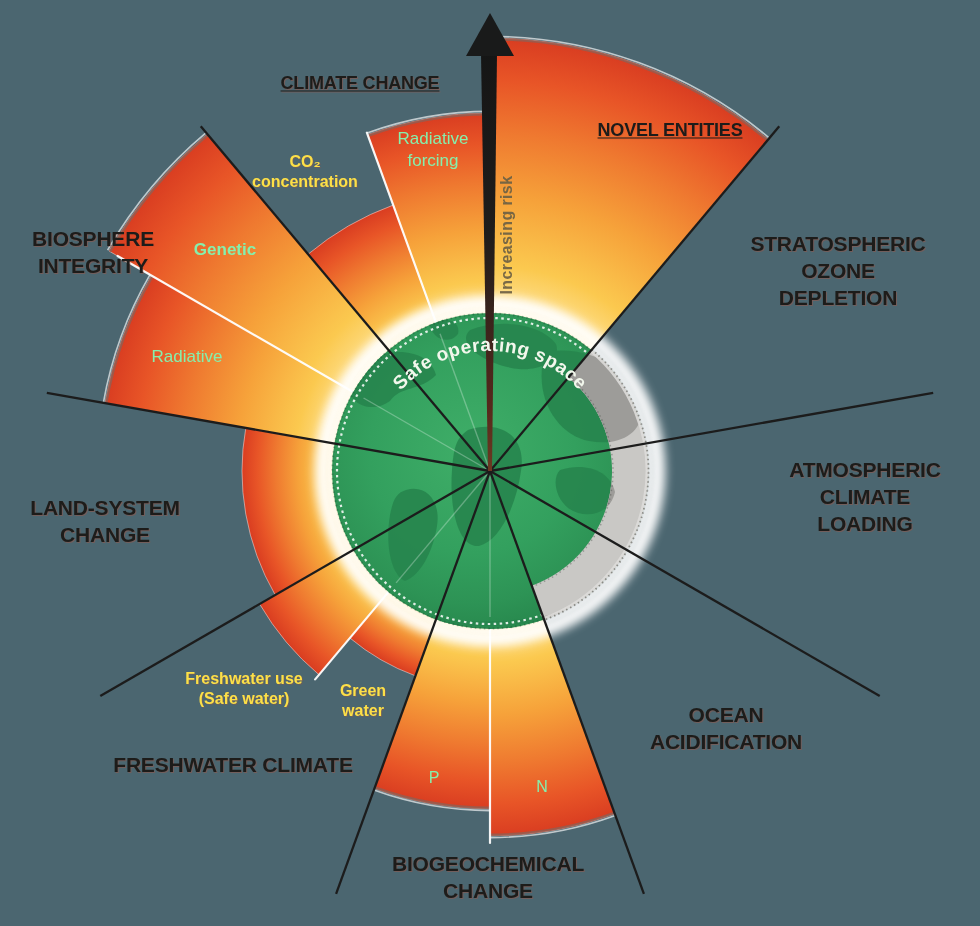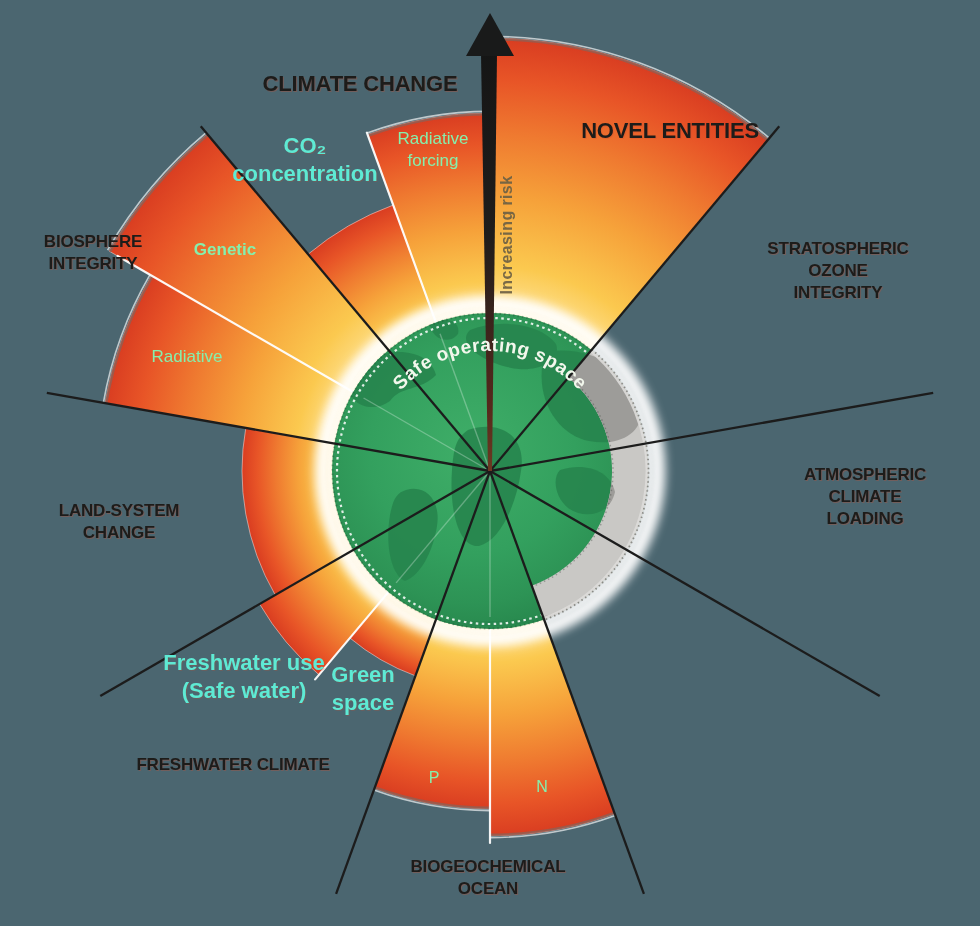--- a/index.html
+++ b/index.html
@@ -15,28 +15,28 @@
     position:absolute;
     transform:translate(-50%,-50%);
     text-align:center;
     white-space:pre-line;
     color:#1d1c1a;
     line-height:1.28;
     pointer-events:none;
   }
   .lbl.main{
     font-weight:bold;
-    font-size:17px;
+    font-size:21px;
     letter-spacing:-0.2px;
     text-shadow:1px 1px 0 rgba(205,75,45,.30);
   }
-  .lbl.mainlg{ font-size:22px; }
+  .lbl.mainlg{ font-size:18px;text-decoration:underline; }
   .lbl.sub{ font-size:17px; font-weight:normal; color:#86efac;}
-  .lbl.subb{ font-size:22px; font-weight:bold; color:#5eead4;
-    text-shadow:1px 1px 0 rgba(205,75,45,.25);}
+  .lbl.subb{ font-size:16px; font-weight:bold; color:#fde047;
+    text-shadow:1px 1px 0 rgba(205,75,45,.25);margin-top:12px;}
   .lbl.small{ font-size:16px; }
   .lbl.risk{
     font-size:16px; font-weight:600; color:#6e6144; opacity:.92;
     transform:translate(-50%,-50%) rotate(-90deg);
     letter-spacing:.4px; white-space:nowrap;
   }
 </style>
 </head>
 <body>
 
@@ -247,37 +247,39 @@
       <g>
         <polygon points="481,54 497,54 492,471 488,471" fill="url(#gArrow)"></polygon>
         <polygon points="490,13 466,56 514,56" fill="#191a1a"></polygon>
       </g>
       <text font-family="&quot;Liberation Sans&quot;,sans-serif" font-size="19" font-weight="bold" fill="#f2f7ec" letter-spacing="0.5"><textPath href="#sosArc" xlink:href="#sosArc" startOffset="50%" text-anchor="middle">Safe operating space</textPath></text>
     </svg>
 
   <div class="lbl main mainlg" style="left: 360px; top: 84px;">CLIMATE CHANGE</div>
   <div class="lbl main mainlg" style="left: 634px; top: 131px; margin-left: 36px;">NOVEL ENTITIES</div>
   <div class="lbl main" style="left: 838px; top: 271px;">STRATOSPHERIC OZONE
-INTEGRITY</div>
+DEPLETION</div>
   <div class="lbl main" style="left: 865px; top: 497px;">ATMOSPHERIC
 CLIMATE
 LOADING</div>
+  <div class="lbl main" style="left: 726px; top: 729px;">OCEAN
+ACIDIFICATION</div>
   <div class="lbl main" style="left: 488px; top: 878px;">BIOGEOCHEMICAL
-OCEAN</div>
+CHANGE</div>
   <div class="lbl main" style="left: 233px; top: 765px;">FRESHWATER CLIMATE</div>
-  <div class="lbl main" style="left: 105px; top: 522px; margin-left: 14px;">LAND-SYSTEM
+  <div class="lbl main" style="left: 105px; top: 522px;">LAND-SYSTEM
 CHANGE</div>
   <div class="lbl main" style="left: 93px; top: 253px;">BIOSPHERE
 INTEGRITY</div>
   <div class="lbl subb" style="left: 305px; top: 160px;">CO₂
 concentration</div>
   <div class="lbl sub" style="left: 433px; top: 150px;">Radiative
 forcing</div>
   <div class="lbl sub" style="left: 225px; top: 250px; font-weight: bold;">Genetic</div>
   <div class="lbl sub" style="left: 187px; top: 357px;">Radiative</div>
   <div class="lbl subb" style="left: 244px; top: 677px;">Freshwater use
 (Safe water)</div>
   <div class="lbl subb" style="left: 363px; top: 689px;">Green
-space</div>
+water</div>
   <div class="lbl sub small" style="left: 434px; top: 778px;">P</div>
   <div class="lbl sub small" style="left: 542px; top: 787px;">N</div>
   <div class="lbl risk" style="left: 507px; top: 235px;">Increasing risk</div>
 </div>
 
 </body></html>

